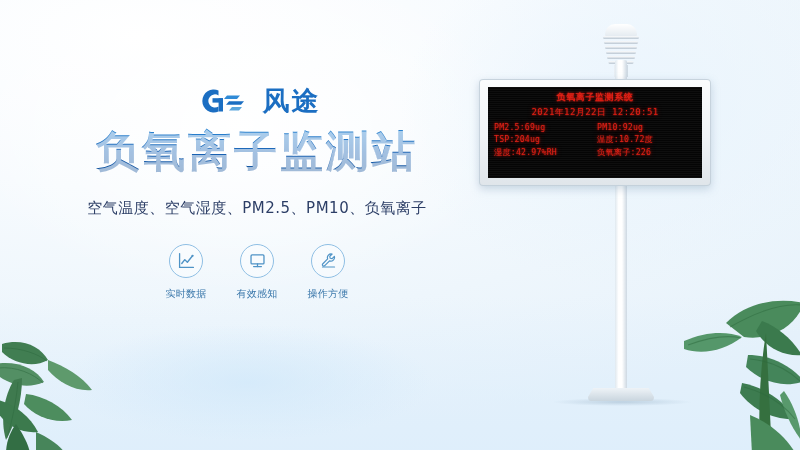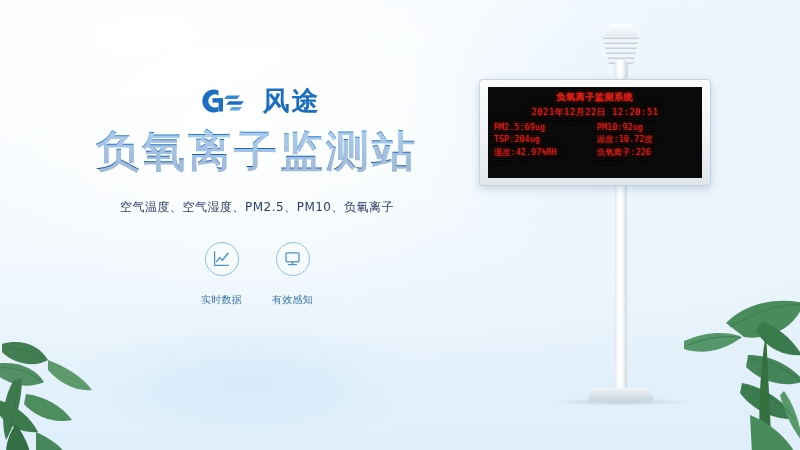--- a/index.html
+++ b/index.html
@@ -64,31 +64,31 @@
     background:linear-gradient(to bottom,#2f8ad6 0%,#1a63b4 52%,#134f96 100%);
     -webkit-background-clip:text; background-clip:text;
     color:transparent; -webkit-text-fill-color:transparent;
     text-shadow:0 1px 0 rgba(255,255,255,.6);
     white-space:nowrap;
   }
 
   
   .subtitle {
     margin-top:22px;
-    font-size:12px; color:#2c3e66; letter-spacing:.5px;
+    font-size:15px; color:#2c3e66; letter-spacing:.5px;
     font-family:"DejaVu Sans","Liberation Sans",sans-serif;
     white-space:nowrap;
   }
 
   
   .features {
     margin-top:26px;
     display:flex; gap:23px; align-items:flex-start;
   }
-  .feature { width:48px; display:flex; flex-direction:column; align-items:center;gap:8px; }
+  .feature { width:48px; display:flex; flex-direction:column; align-items:center; }
   .feature-circle {
     width:34px; height:34px; border-radius:50%;
     border:1.4px solid #8fbfe4;
     display:flex; align-items:center; justify-content:center;
     background:rgba(255,255,255,.35);
   }
   .feature-circle svg { display:block; }
   .feature-label {
     margin-top:9px;
     font-size:10px; color:#3b78ab; letter-spacing:.3px; white-space:nowrap;
@@ -224,20 +224,29 @@
         <span class="feature-circle">
           <svg viewBox="0 0 22 22" width="19" height="19" aria-hidden="true">
             <rect x="3.5" y="4.5" width="15" height="10.5" rx="1.2" fill="none" stroke="#4f93c6" stroke-width="1.5"></rect>
             <path d="M11 15 V18" stroke="#4f93c6" stroke-width="1.5" stroke-linecap="round"></path>
             <path d="M6.5 18 H15.5" stroke="#4f93c6" stroke-width="1.5" stroke-linecap="round"></path>
           </svg>
         </span>
         <span class="feature-label">有效感知</span>
       </div>
 
+      <div class="feature">
+        <span class="feature-circle">
+          <svg viewBox="0 0 22 22" width="19" height="19" aria-hidden="true">
+            <path d="M15.2 3.6 a4.3 4.3 0 0 0-5.2 5.6 L4.2 15 a1.6 1.6 0 0 0 2.2 2.2 l5.8-5.8 a4.3 4.3 0 0 0 5.6-5.2 l-2.6 2.6 -2.3-0.4 -0.4-2.3 Z" fill="none" stroke="#4f93c6" stroke-width="1.4" stroke-linejoin="round"></path>
+            <path d="M4 18.5 H18" stroke="#4f93c6" stroke-width="1.3" stroke-linecap="round"></path>
+          </svg>
+        </span>
+        <span class="feature-label">操作方便</span>
+      </div>
 
     </div>
   </div>
 
   <div id="device">
 
     <div class="sensor">
       <div class="sensor-cap"></div>
       <div class="sensor-plates">
         <div class="plate" style="top:0px;  width:36px;"></div>

